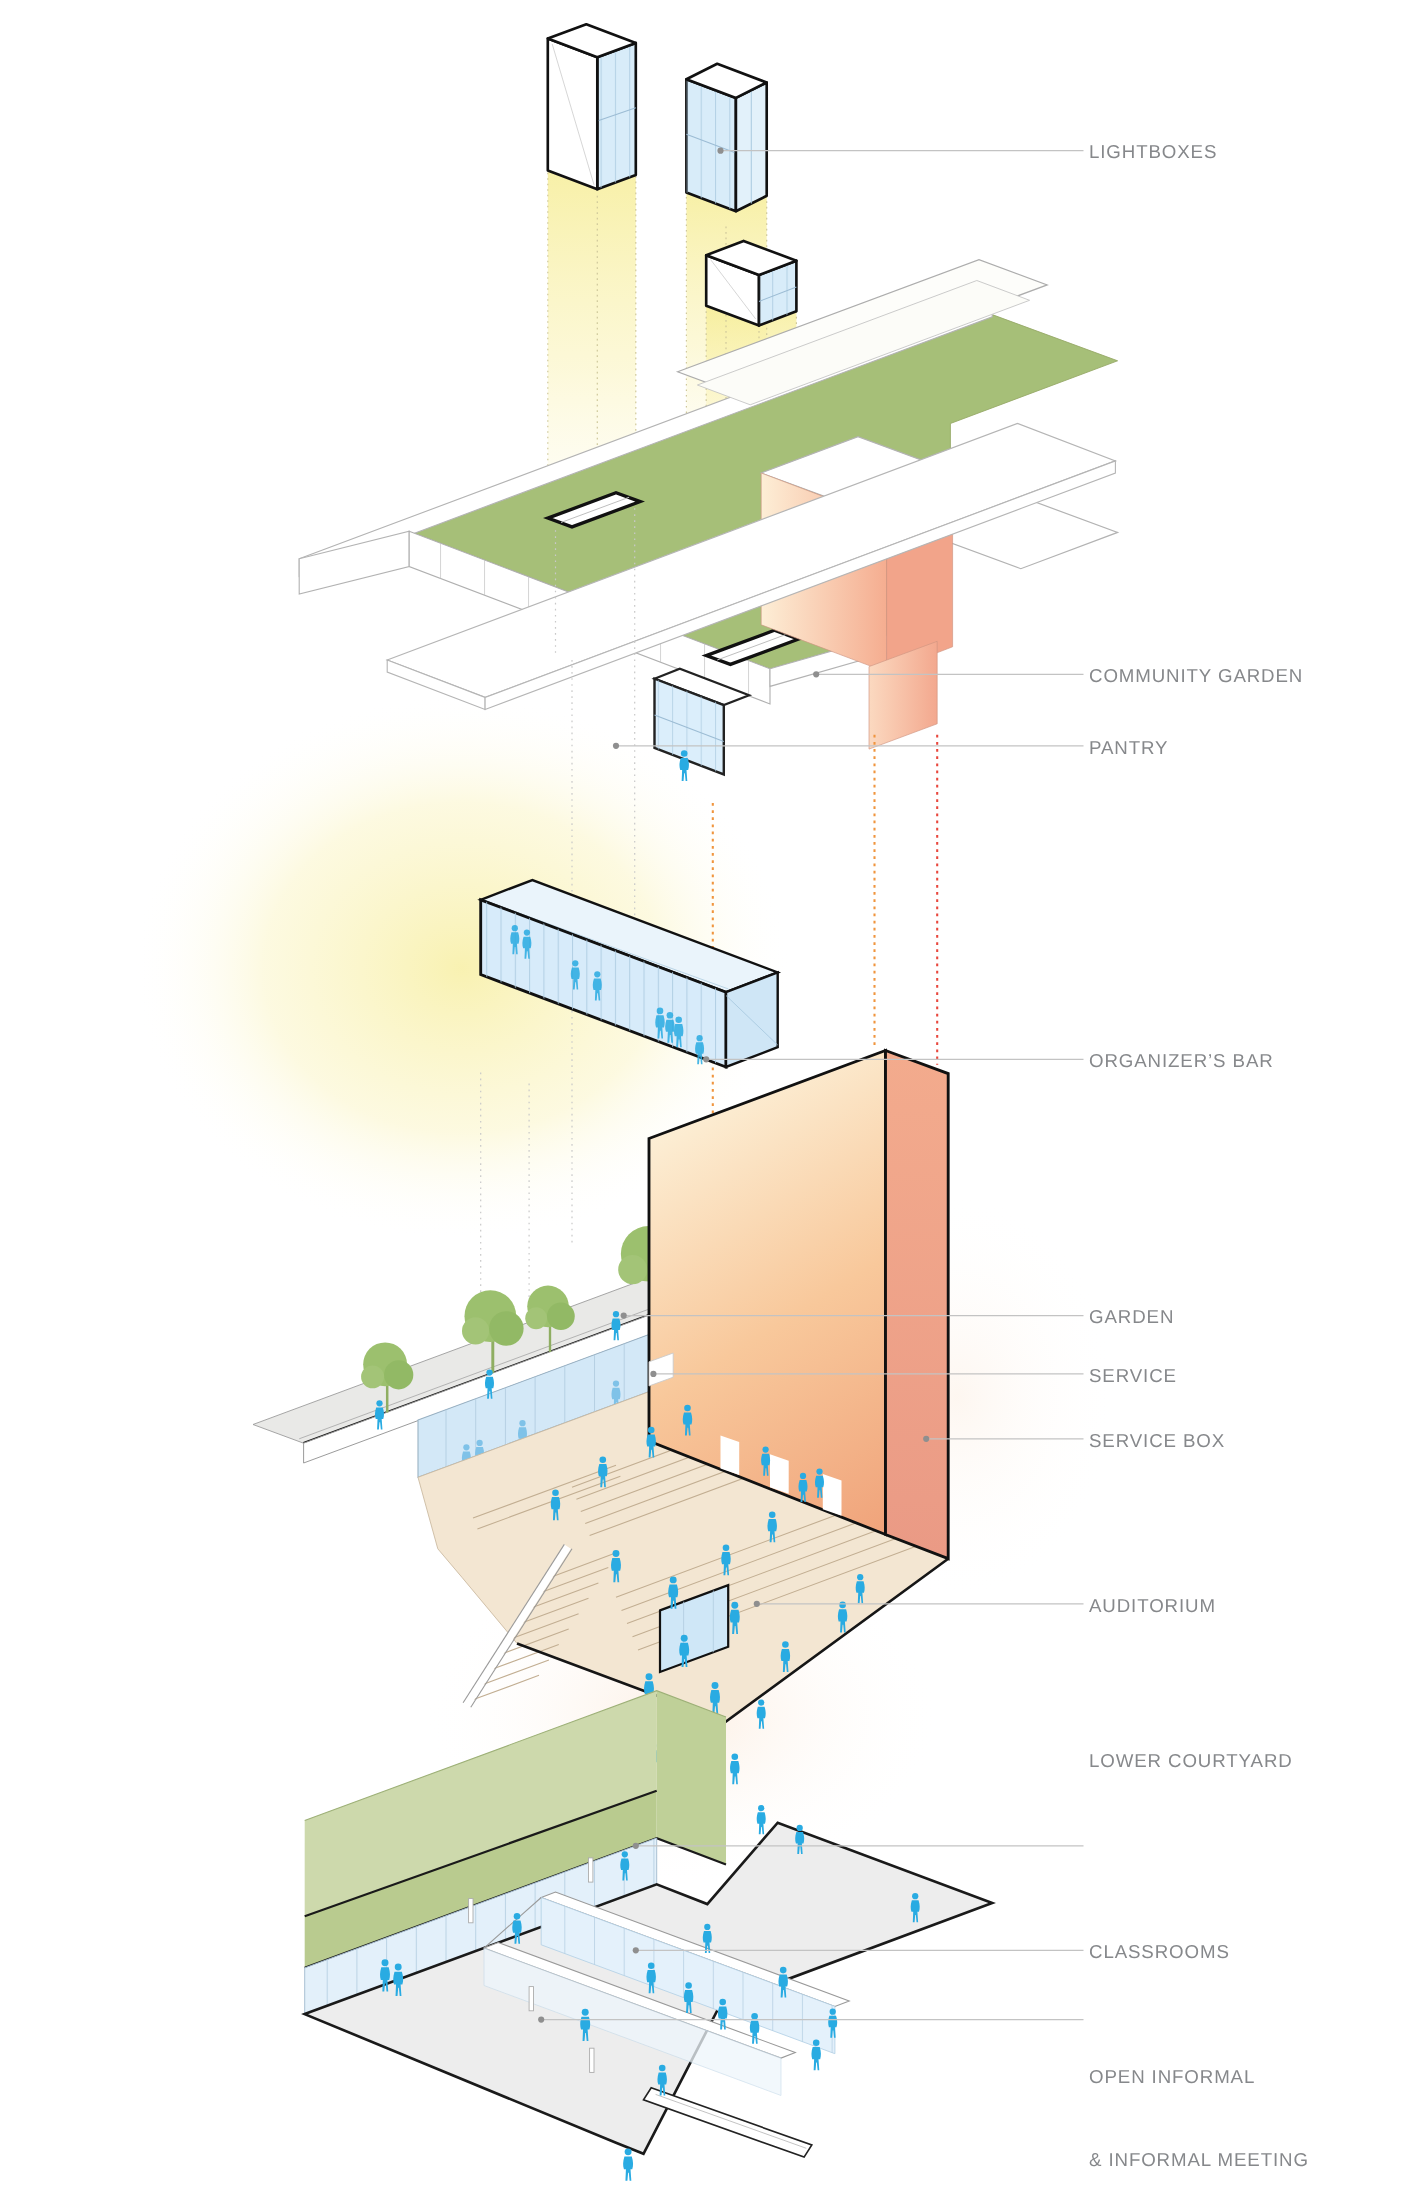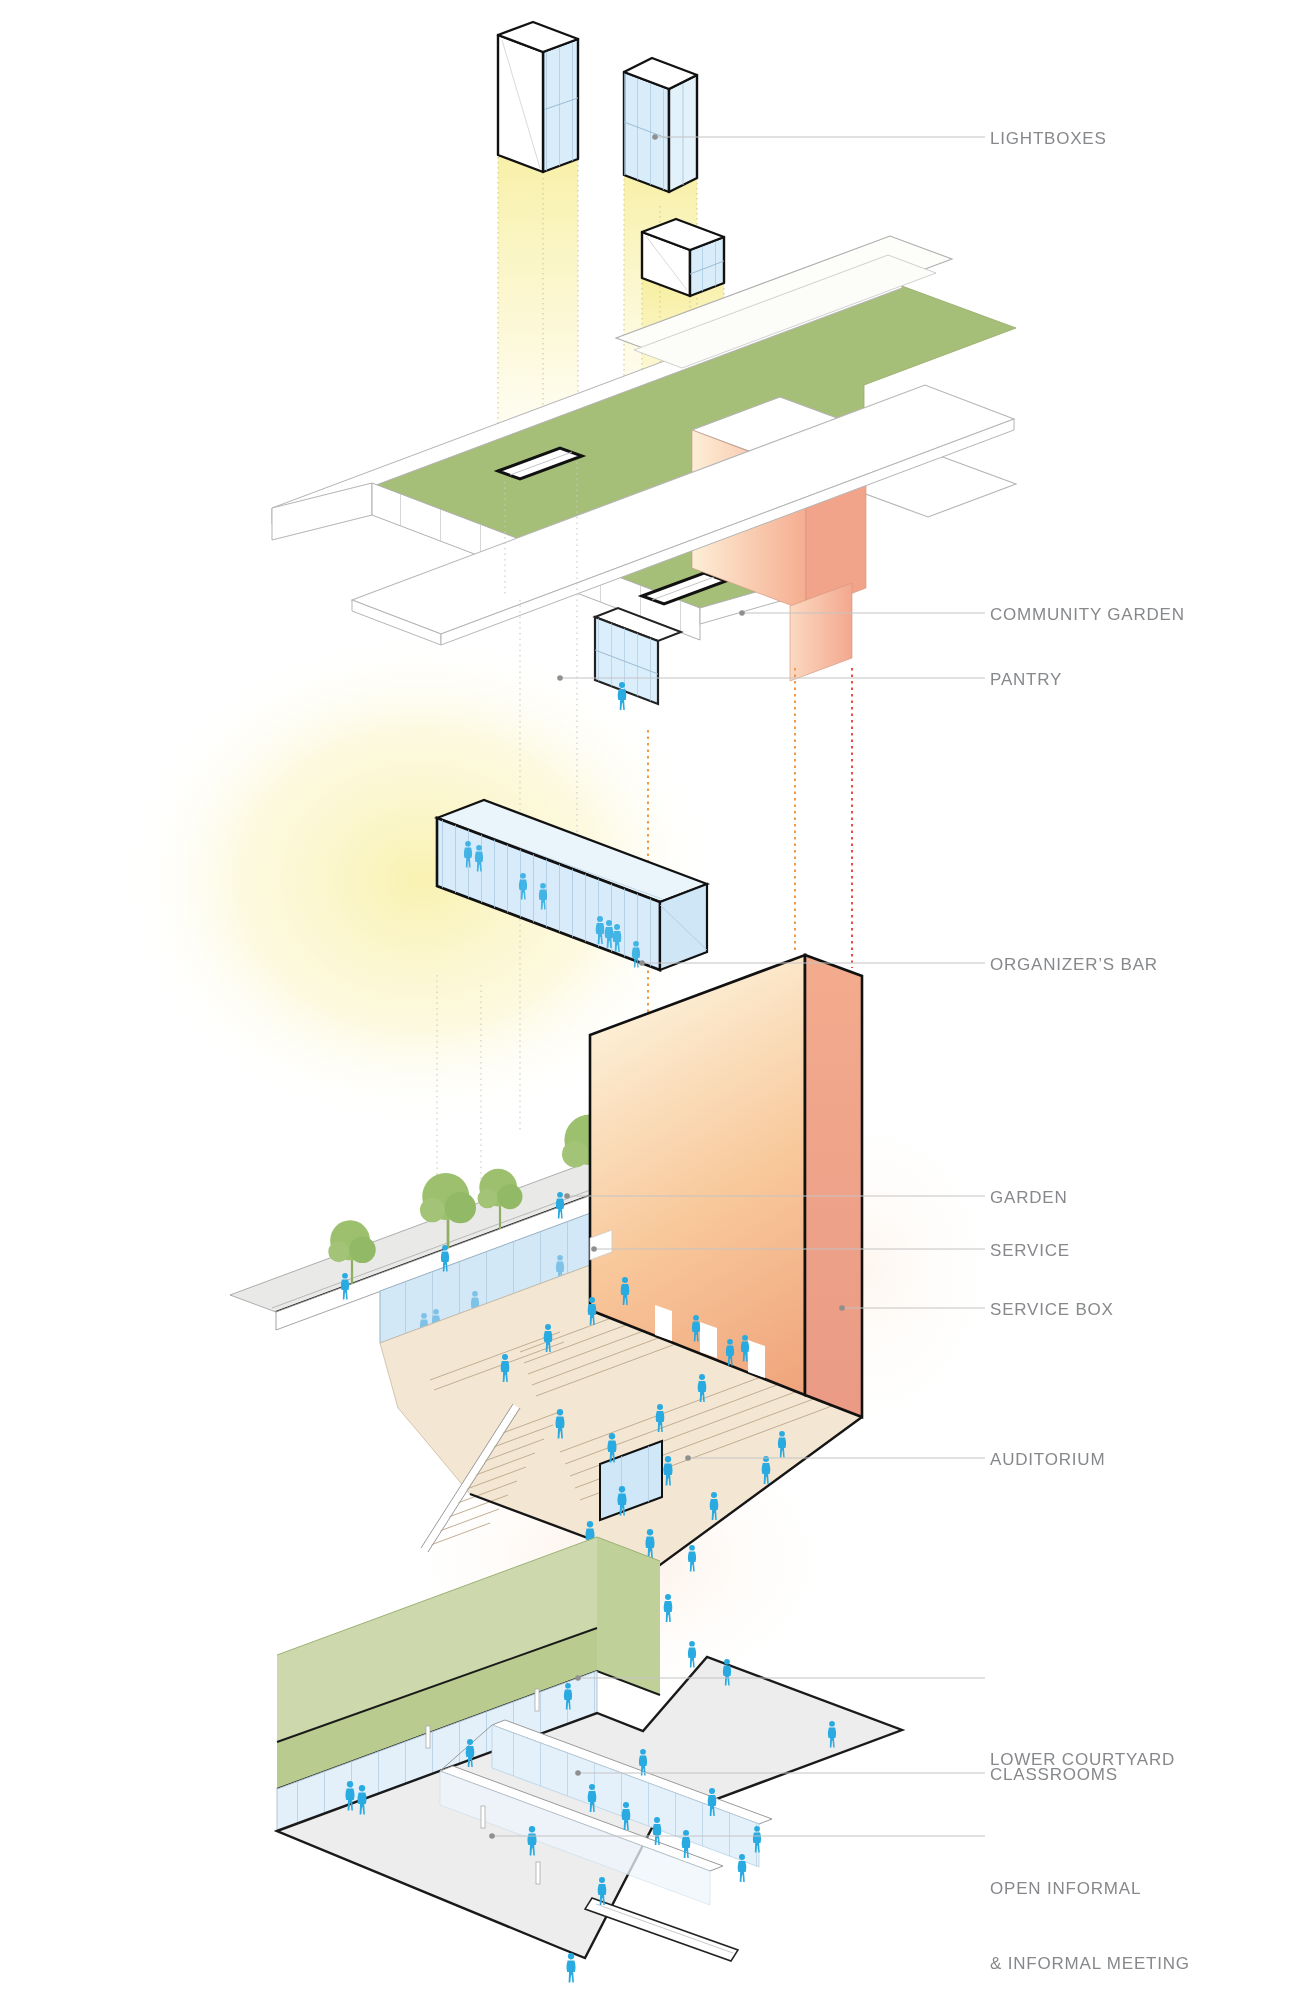--- a/index.html
+++ b/index.html
@@ -334,20 +334,20 @@
 </svg>
 
   <div class="label" style="top:126px">LIGHTBOXES</div>
   <div class="label" style="top:602px">COMMUNITY GARDEN</div>
   <div class="label" style="top:667px">PANTRY</div>
   <div class="label" style="top:952px">ORGANIZER’S BAR</div>
   <div class="label" style="top:1185px">GARDEN</div>
   <div class="label" style="top:1238px">SERVICE</div>
   <div class="label" style="top:1297px">SERVICE BOX</div>
   <div class="label" style="top:1447px">AUDITORIUM</div>
-  <div class="label" style="top:1747px">LOWER COURTYARD</div>
+  <div class="label" style="top:1588px">LOWER COURTYARD</div>
   <div class="label" style="top:1762px">CLASSROOMS</div>
   <div class="label" style="top:1826px">
     <span style="display:block">OPEN INFORMAL</span>
     <span style="display:block">&amp; INFORMAL MEETING</span>
     
   </div>
 </div>
 
 </body></html>

